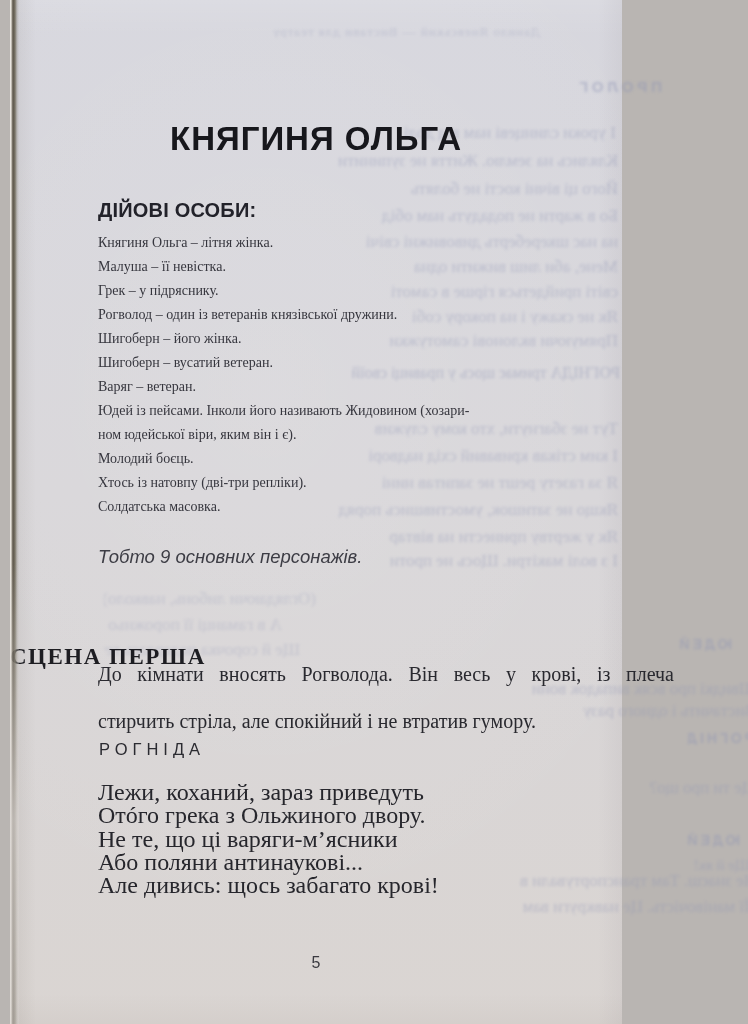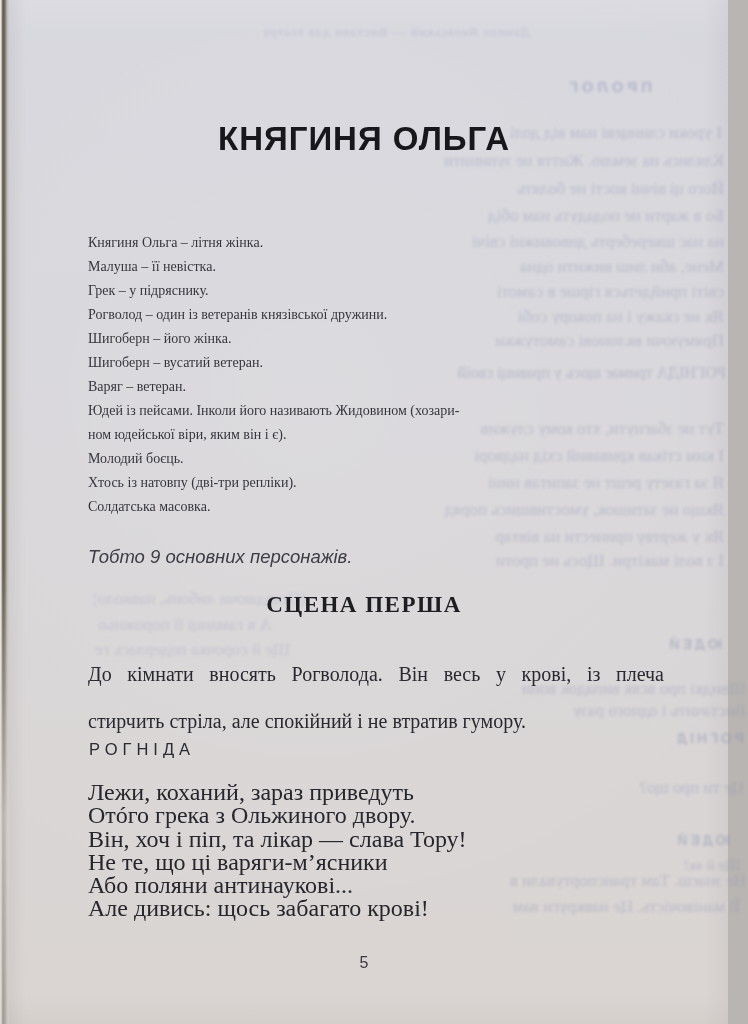--- a/index.html
+++ b/index.html
@@ -12,24 +12,25 @@
     --ghost:#8e94b4;
     --edge:#4a4336;
   }
   html,body{margin:0;padding:0;}
   body{
     width:748px;height:1024px;overflow:hidden;
     font-family:"Liberation Sans", sans-serif;
     background:#b9b5b2;
   }
   .page{
-    position:relative;width:728px;height:1024px;
+    position:relative;width:612px;height:1024px;
     background:
       radial-gradient(130% 90% at 42% 38%, rgba(255,255,255,0.10), rgba(255,255,255,0) 62%),
       linear-gradient(180deg, var(--paper-top) 0%, var(--paper-mid) 48%, var(--paper-bot) 100%);
+    margin-left: 10px;
   }
   
   .page::after{
     content:"";position:absolute;inset:0;pointer-events:none;
     background:
       linear-gradient(90deg, rgba(80,70,55,0.10), rgba(80,70,55,0) 26px),
       linear-gradient(270deg, rgba(110,100,110,0.07), rgba(110,100,110,0) 24px),
       linear-gradient(180deg, rgba(255,255,255,0.10), rgba(255,255,255,0) 36px),
       linear-gradient(0deg, rgba(120,105,95,0.06), rgba(120,105,95,0) 30px);
   }
@@ -73,21 +74,21 @@
   .cast-list{
     position:absolute;top:231px;left:88px;width:580px;
     font-size:14px;line-height:24px;color:var(--ink-sans);font-family:Liberation Serif, serif;
   }
   .cast-list > div{white-space:pre-line;}
   .cast-note{
     position:absolute;top:546px;left:88px;
     font-size:18.5px;font-style:italic;color:#3d3d45;
   }
   .scene-heading{
-    position:absolute;top:592px;left:0;right:0;text-align:center;
+    position:absolute;top:644px;left:0;right:0;text-align:left;
     font-family:"Liberation Serif", serif;
     font-size:23px;font-weight:700;letter-spacing:1.5px;color:#1d1d22;
   }
   .stage-direction{
     position:absolute;top:663px;left:88px;width:576px;
     font-family:"Liberation Serif", serif;
     font-size:20px;line-height:23.5px;color:var(--ink-serif);
   }
   .stage-line.justify{text-align:justify;}
   .stage-line.justify::after{content:"";display:inline-block;width:100%;height:0;}
@@ -140,20 +141,21 @@
       <div style="top: 833px; left: 672px; width: 58px; font-size: 14px; font-weight: 700; letter-spacing: 3px; font-family: &quot;Liberation Sans&quot;, sans-serif; opacity: 0.48;">ЮДЕЙ</div>
       <div style="top: 858px; left: 660px; width: 80px; font-size: 15px;">Ще й як!</div>
       <div style="top: 872px; left: 510px; width: 236px;">Не знаєш. Там транспортували вже</div>
       <div style="top: 898px; left: 510px; width: 230px;">Її манівочість. Це навкруги вам</div>
     </div>
 
   <div class="content">
 
     <div class="page-title">КНЯГИНЯ ОЛЬГА</div>
 
+    <div class="cast-heading">ДІЙОВІ ОСОБИ:</div>
 
     <div class="cast-list">
         <div>Княгиня Ольга – літня жінка.</div>
         <div>Малуша – її невістка.</div>
         <div>Грек – у підряснику.</div>
         <div>Рогволод – один із ветеранів князівської дружини.</div>
         <div>Шигоберн – його жінка.</div>
         <div>Шигоберн – вусатий ветеран.</div>
         <div>Варяг – ветеран.</div>
         <div>Юдей із пейсами. Інколи його називають Жидовином (хозари-
@@ -170,21 +172,20 @@
     <div class="stage-direction">
       <div class="stage-line justify">До кімнати вносять Рогволода. Він весь у крові, із плеча</div>
       <div class="stage-line">стирчить стріла, але спокійний і не втратив гумору.</div>
     </div>
 
     <div class="speaker-name">РОГНІДА</div>
 
     <div class="verse">
         <div>Лежи, коханий, зараз приведуть</div>
         <div>Отóго грека з Ольжиного двору.</div>
-        <div>Він, хоч і піп, та лікар — слава Тору!</div>
         <div>Не те, що ці варяги-м’ясники</div>
         <div>Або поляни антинаукові...</div>
         <div>Але дивись: щось забагато крові!</div>
       </div>
 
     <div class="page-number">5</div>
 
   </div>
 
   <div class="edge-left"></div>

